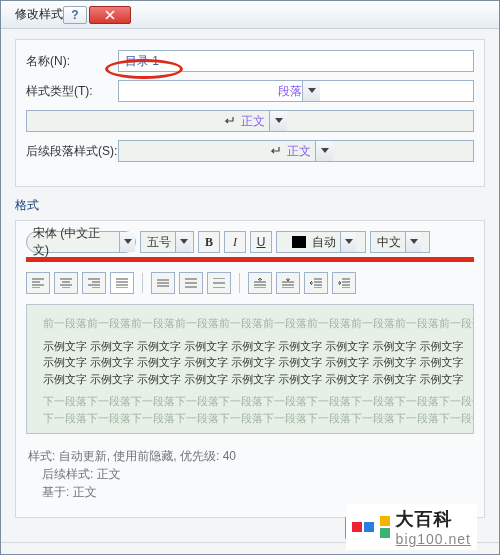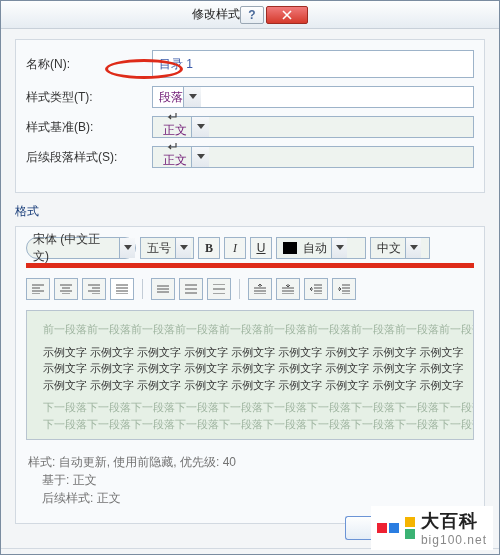--- a/index.html
+++ b/index.html
@@ -1,61 +1,61 @@
 <!DOCTYPE html>
 <html><head>
 <meta charset="utf-8">
 <style>
   *{box-sizing:border-box;margin:0;padding:0;font-family:"Microsoft YaHei","SimSun",sans-serif;font-size:12px;}
   body{background:#eaf0f6;}
   .window{width:500px;height:555px;background:#f3f5f7;border:1px solid #7a8ca0;position:relative;overflow:hidden;}
-  .titlebar{height:28px;background:linear-gradient(#fdfefe,#e6ecf2);border-bottom:1px solid #c8d0d9;display:flex;align-items:center;padding:0 6px;justify-content:center;}
+  .titlebar{height:28px;background:linear-gradient(#fdfefe,#e6ecf2);border-bottom:1px solid #c8d0d9;display:flex;align-items:center;padding:0 14px;justify-content:flex-start;}
   .titlebar .ttxt{font-size:12px;color:#222;}
   .tb-btns{display:flex;gap:2px;}
   .tb-btn{width:28px;height:18px;border:1px solid #9aa7b4;border-radius:2px;display:flex;align-items:center;justify-content:center;background:linear-gradient(#fefefe,#e7edf3);}
   .tb-btn.help{width:24px;}
   .tb-btn.close{background:linear-gradient(#f07a7a,#d53a2c);border-color:#9e2b22;color:#fff;width:42px;}
   .tb-btn svg,.tb-btn span{pointer-events:none;}
   .content{padding:10px 14px 8px 14px;}
   .section-label{color:#1a3e7a;margin:4px 0 6px 0;}
   .group{border:1px solid #d2d9e1;background:#f8fafc;padding:10px 10px 12px 10px;margin-bottom:10px;}
-  .row{display:flex;align-items:center;margin-bottom:8px;gap:34px;}
+  .row{display:flex;align-items:center;margin-bottom:8px;}
   .row .lbl{width:92px;color:#333;}
-  .tinput{flex:1;height:28px;border:1px solid #9db3c9;background:#fff;padding:2px 6px;color:#3a5aa9;}
+  .tinput{flex:1;height:22px;border:1px solid #9db3c9;background:#fff;padding:2px 6px;color:#3a5aa9;}
   .circle-mark{position:absolute;border:3px solid #de2b19;border-radius:50%;width:78px;height:20px;left:104px;top:58px;pointer-events:none;}
-  .pick{flex:1;height:22px;border:1px solid #9db3c9;background:#eef3ef;display:flex;align-items:center;justify-content:flex-start;padding:0 0 0 6px;color:#701a75;}
+  .pick{flex:1;height:22px;border:1px solid #9db3c9;background:#eef3ef;display:flex;align-items:center;justify-content:center;padding:0 0 0 6px;color:#8b5cf6;}
   .pick.white{background:#fff;}
   .pick .arrow{width:18px;height:20px;border-left:1px solid #9db3c9;display:flex;align-items:center;justify-content:center;background:linear-gradient(#f6f8fa,#e3e8ee);}
   .pick .arrow svg{display:block;}
-  .btn-like{display:inline-flex;align-items:center;padding:0 4px;height:30px;flex-direction:column;}
+  .btn-like{display:inline-flex;align-items:center;padding:0 4px;height:30px;}
   .return-icon{display:inline-block;margin-right:6px;}
   .format-row{display:flex;align-items:center;gap:4px;margin-bottom:4px;}
   .fpick{height:22px;border:1px solid #9db3c9;background:#eef3ef;display:flex;align-items:center;padding:0 0 0 6px;color:#333;}
   .fpick .arrow{width:16px;height:20px;border-left:1px solid #9db3c9;display:flex;align-items:center;justify-content:center;background:linear-gradient(#f6f8fa,#e3e8ee);margin-left:4px;}
   .sq{width:22px;height:22px;border:1px solid #9db3c9;background:#f2f5f3;display:flex;align-items:center;justify-content:center;color:#333;font-family:"Times New Roman",serif;}
   .sq.b{font-weight:bold;}
   .sq.i{font-style:italic;}
   .sq.u{text-decoration:underline;}
-  .color-pick{width:90px;justify-content:flex-start;}
+  .color-pick{width:90px;justify-content:center;}
   .color-sw{width:14px;height:12px;background:#000;margin-right:6px;}
   .redbar{height:5px;background:#de2b19;margin:2px 0 10px 0;}
   .toolbar2{display:flex;align-items:center;gap:4px;margin-bottom:10px;}
   .tool-btn{width:24px;height:22px;border:1px solid #9db3c9;background:#f2f5f3;display:flex;align-items:center;justify-content:center;}
   .tool-btn.box{background:#fff;}
   .tool-btn svg{display:block;}
   .sep{width:1px;height:20px;background:#c3ccd6;margin:0 4px;}
   .preview{height:130px;border:1px solid #b8c4d0;background:#e6f0e6;padding:10px 16px;overflow:hidden;color:#333;line-height:1.5;}
   .preview .faded{color:#9fb5a0;font-size:11px;white-space:nowrap;}
   .preview .sample{color:#333;font-size:11px;white-space:nowrap;}
   .desc{margin:13px 2px 4px 2px;color:#737373;line-height:1.5;}
-  .watermark{position:absolute;right:6px;bottom:4px;display:flex;align-items:center;gap:6px;background:#fff;padding:3px 6px;}
+  .watermark{position:absolute;right:22px;bottom:4px;display:flex;align-items:center;gap:6px;background:#fff;padding:3px 6px;}
   .wm-logo{display:flex;gap:2px;}
   .wm-logo span{width:10px;height:10px;display:inline-block;}
   .wm-text .big{font-size:18px;font-weight:bold;letter-spacing:1px;color:#222;}
-  .wm-text .small{font-size:12px;color:#888;letter-spacing:1px;}
+  .wm-text .small{font-size:14px;color:#888;letter-spacing:1px;text-decoration:underline;}
   .ok-fragment{position:absolute;right:128px;bottom:14px;width:26px;height:24px;border:1px solid #6b94d6;border-right:none;border-radius:3px 0 0 3px;background:linear-gradient(#fdfefe,#e5edf6);}
   .hr{height:1px;background:#d2d9e1;margin:6px 0;}
 </style>
 </head>
 <body>
 
 <div class="window">
 
   <div class="titlebar">
     <span class="ttxt">修改样式</span>
@@ -84,21 +84,20 @@
         <div class="pick white">
           <span>段落</span>
           <span class="arrow">
               <svg width="8" height="6">
                 <path d="M0 0 L8 0 L4 5 Z" fill="#444"></path>
               </svg>
             </span>
         </div>
       </div>
       <div class="row">
-        <span class="lbl">样式基准(B):</span>
         <div class="pick">
           <span class="btn-like">
             <svg class="return-icon" width="12" height="10">
                 <path d="M10 1 V5 H3 L5 3 M3 5 L5 7" stroke="#444" fill="none" stroke-width="1.2"></path>
               </svg>
             <span>正文</span>
           </span>
           <span class="arrow">
               <svg width="8" height="6">
                 <path d="M0 0 L8 0 L4 5 Z" fill="#444"></path>
@@ -245,22 +244,22 @@
         <div class="sample">示例文字 示例文字 示例文字 示例文字 示例文字 示例文字 示例文字 示例文字 示例文字</div>
         <div class="sample">示例文字 示例文字 示例文字 示例文字 示例文字 示例文字 示例文字 示例文字 示例文字</div>
         <div class="sample">示例文字 示例文字 示例文字 示例文字 示例文字 示例文字 示例文字 示例文字 示例文字</div>
         <div style="height:6px;"></div>
         <div class="faded">下一段落下一段落下一段落下一段落下一段落下一段落下一段落下一段落下一段落下一段落</div>
         <div class="faded">下一段落下一段落下一段落下一段落下一段落下一段落下一段落下一段落下一段落下一段落</div>
       </div>
 
       <div class="desc">
         <div>样式: 自动更新, 使用前隐藏, 优先级: 40</div>
+        <div style="padding-left:14px;">后续样式: 正文</div>
         <div style="padding-left:14px;">基于: 正文</div>
-        <div style="padding-left:14px;">后续样式: 正文</div>
       </div>
     </div>
 
   </div>
 
   <div class="hr"></div>
 
   <div class="ok-fragment"></div>
 
   <div class="watermark">

